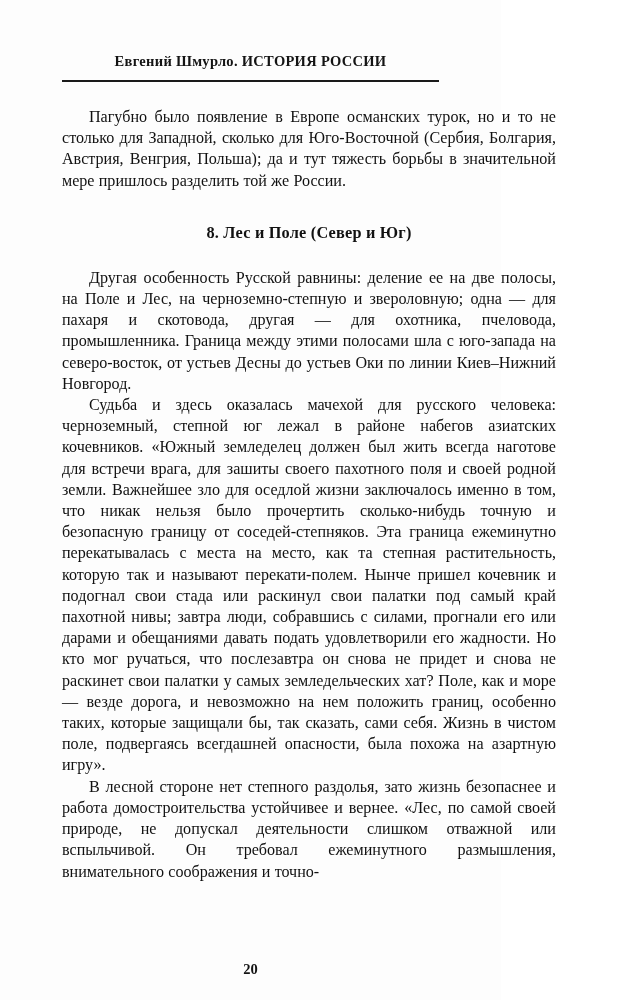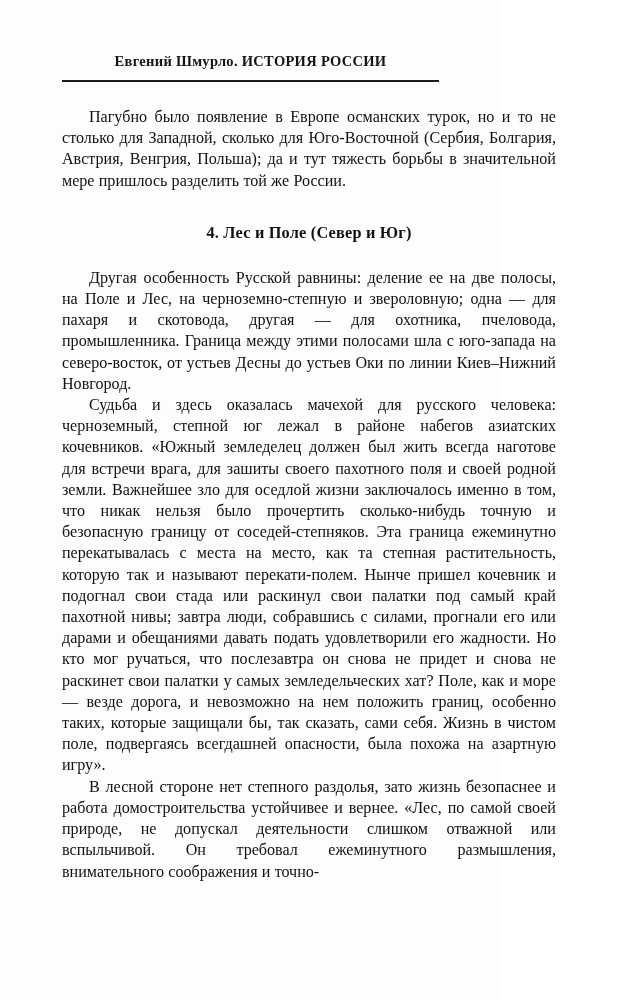--- a/index.html
+++ b/index.html
@@ -96,24 +96,25 @@
   <div class="runhead">
     <span class="runhead-text">Евгений Шмурло. ИСТОРИЯ РОССИИ</span>
   </div>
 
   <div class="rule"></div>
 
   <div class="textblock">
 
     <p class="para">Пагубно было появление в Европе османских турок, но и то не столько для Западной, сколько для Юго-Восточной (Сербия, Болгария, Австрия, Венгрия, Польша); да и тут тяжесть борьбы в значительной мере пришлось разделить той же России.</p>
 
-    <h2 class="heading">4. Лес и Поле (Север и Юг)</h2>
+    <h2 class="heading">8. Лес и Поле (Север и Юг)</h2>
 
     <p class="para">Другая особенность Русской равнины: деление ее на две полосы, на Поле и Лес, на черноземно-степную и звероловную; одна — для пахаря и скотовода, другая — для охотника, пчеловода, промышленника. Граница между этими полосами шла с юго-запада на северо-восток, от устьев Десны до устьев Оки по линии Киев–Нижний Новгород.</p>
 
     <p class="para">Судьба и здесь оказалась мачехой для русского человека: черноземный, степной юг лежал в районе набегов азиатских кочевников. «Южный земледелец должен был жить всегда наготове для встречи врага, для зашиты своего пахотного поля и своей родной земли. Важнейшее зло для оседлой жизни заключалось именно в том, что никак нельзя было прочертить сколько-нибудь точную и безопасную границу от соседей-степняков. Эта граница ежеминутно перекатывалась с места на место, как та степная растительность, которую так и называют перекати-полем. Нынче пришел кочевник и подогнал свои стада или раскинул свои палатки под самый край пахотной нивы; завтра люди, собравшись с силами, прогнали его или дарами и обещаниями давать подать удовлетворили его жадности. Но кто мог ручаться, что послезавтра он снова не придет и снова не раскинет свои палатки у самых земледельческих хат? Поле, как и море — везде дорога, и невозможно на нем положить границ, особенно таких, которые защищали бы, так сказать, сами себя. Жизнь в чистом поле, подвергаясь всегдашней опасности, была похожа на азартную игру».</p>
 
     <p class="para">В лесной стороне нет степного раздолья, зато жизнь безопаснее и работа домостроительства устойчивее и вернее. «Лес, по самой своей природе, не допускал деятельности слишком отважной или вспыльчивой. Он требовал ежеминутного размышления, внимательного соображения и точно-</p>
 
   </div>
 
+  <div class="folio">20</div>
 
 </div>
 
 </body></html>

